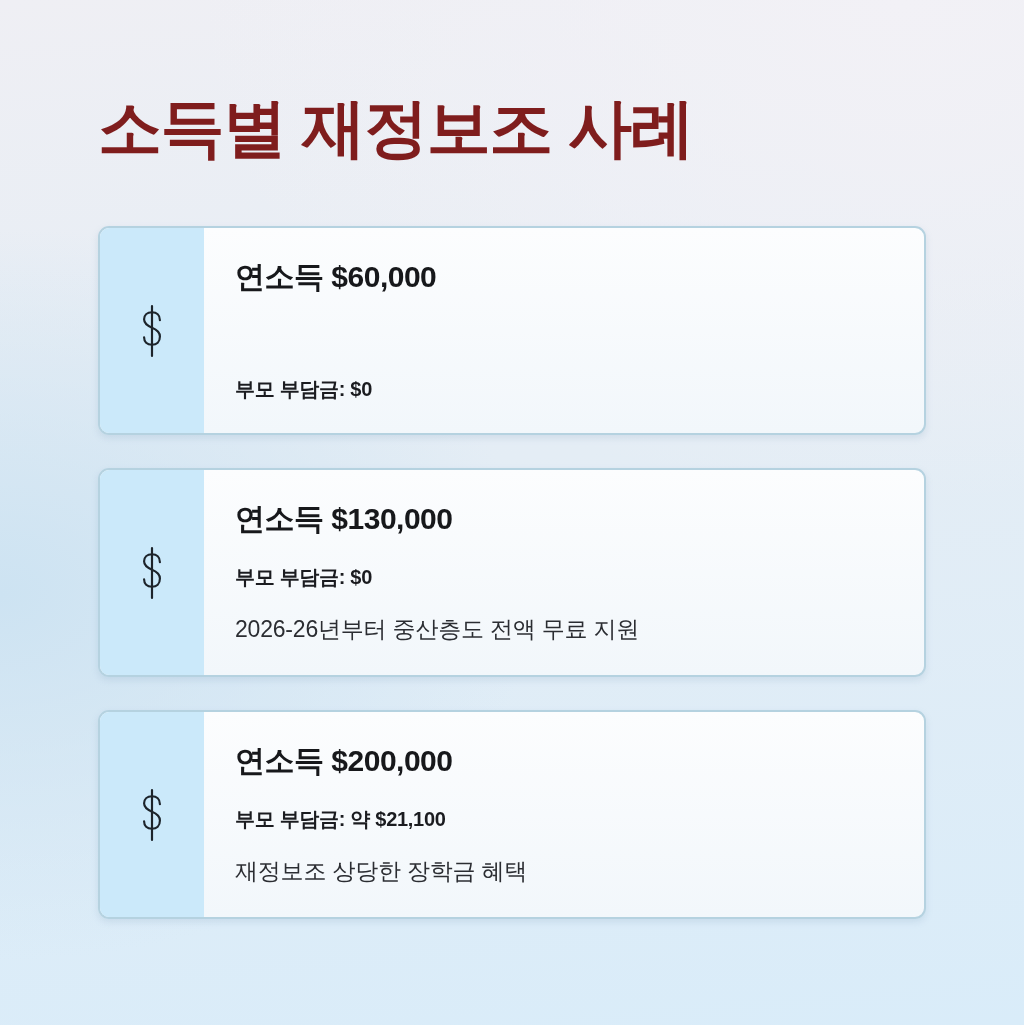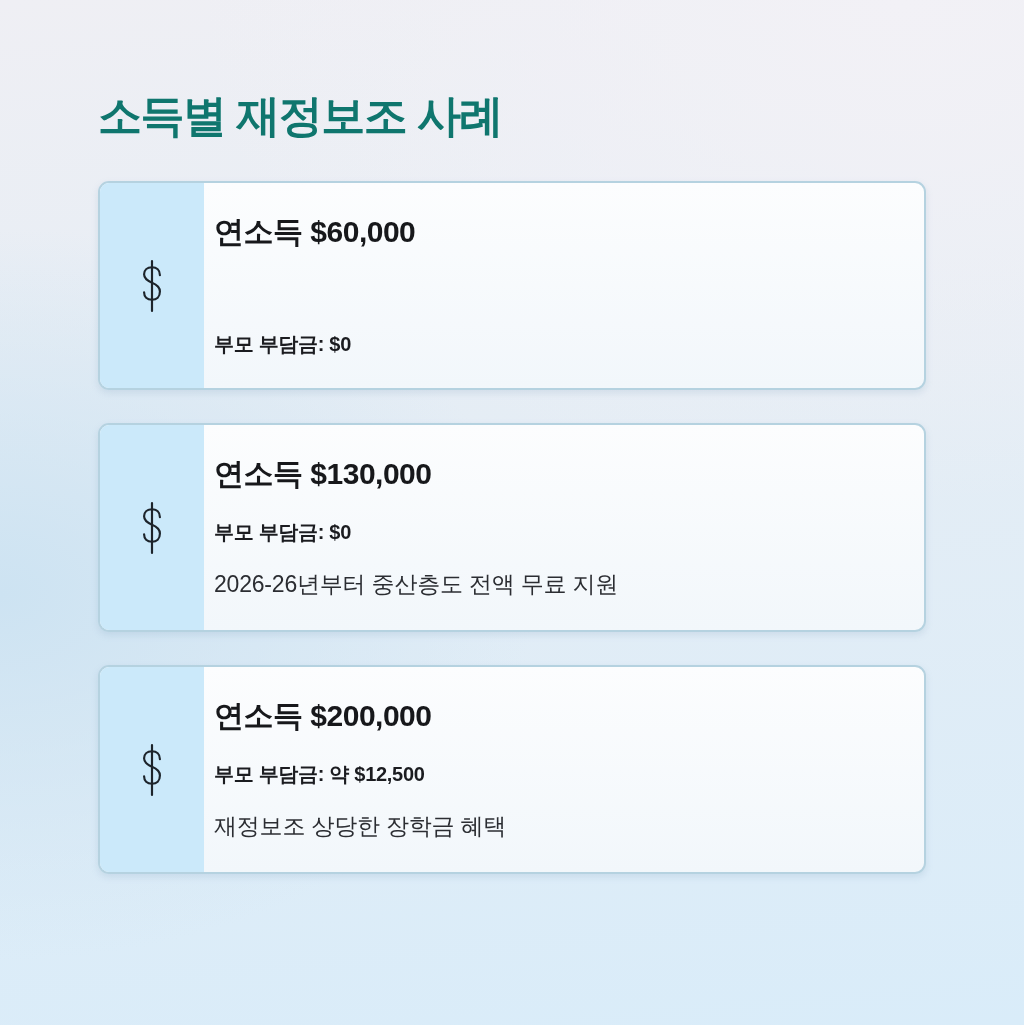--- a/index.html
+++ b/index.html
@@ -18,26 +18,26 @@
     overflow: hidden;
   }
 
   .page {
     width: 828px;
     margin: 0 auto;
     padding-top: 88px;
   }
 
   h1.page-title {
-    font-size: 44px;
+    font-size: 64px;
     font-weight: 800;
     letter-spacing: -1.5px;
-    color: #0f766e;
+    color: #7f1d1d;
     line-height: 1.25;
-    margin-bottom: 38px;
+    margin-bottom: 58px;
   }
 
   .card {
     display: flex;
     width: 828px;
     height: 209px;
     background: linear-gradient(180deg, #fcfdfe 0%, #f2f7fb 100%);
     border: 2px solid #b5d2e0;
     border-radius: 11px;
     overflow: hidden;
@@ -53,21 +53,21 @@
     justify-content: center;
   }
 
   .dollar { display: block; line-height: 0; }
 
   .card-body {
     flex: 1;
     display: flex;
     flex-direction: column;
     justify-content: space-between;
-    padding: 29px 34px 30px 10px;
+    padding: 29px 34px 30px 31px;
   }
 
   .card-title {
     font-size: 30px;
     font-weight: 800;
     letter-spacing: -0.5px;
     color: #17181b;
   }
 
   .card-subtitle {
@@ -126,18 +126,18 @@
     <div class="card-strip">
       <span class="dollar">
         <svg width="30" height="54" viewBox="0 0 36 64" aria-hidden="true">
           <line x1="18" y1="2" x2="18" y2="62" stroke="#1d242b" stroke-width="2.6" stroke-linecap="round"></line>
           <path d="M27.5 19 C27.5 12.5 23.5 9.5 18 9.5 C12 9.5 8.5 13 8.5 18 C8.5 23.5 13 26 18 28 C23 30 27.5 32.5 27.5 38.5 C27.5 45 23.5 48.5 18 48.5 C12 48.5 8.5 45 8.5 39.5" fill="none" stroke="#1d242b" stroke-width="2.6" stroke-linecap="round"></path>
         </svg>
       </span>
     </div>
     <div class="card-body">
       <h2 class="card-title">연소득 $200,000</h2>
-      <p class="card-subtitle">부모 부담금: 약 $12,500</p>
+      <p class="card-subtitle">부모 부담금: 약 $21,100</p>
       <p class="card-description">재정보조 상당한 장학금 혜택</p>
     </div>
   </section>
 
 </div>
 
 </body></html>

